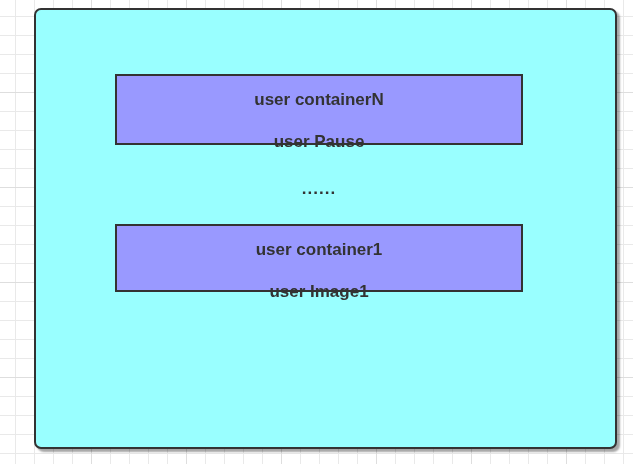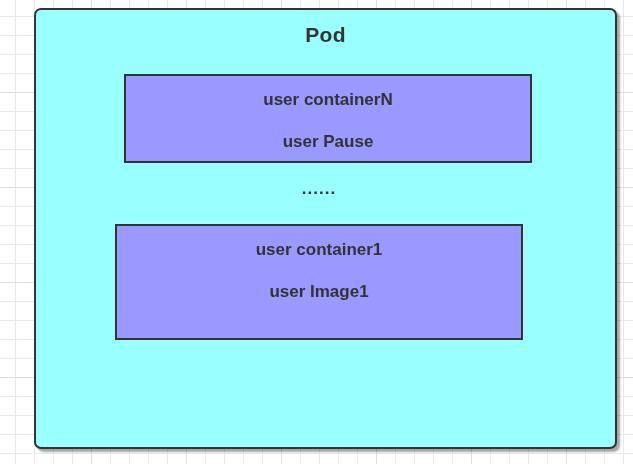--- a/index.html
+++ b/index.html
@@ -61,42 +61,41 @@
     padding-top: 13px;
     row-gap: 20px;
   }
   .container-box .line {
     font-size: 17px;
     font-weight: 700;
     color: var(--text);
     line-height: 22px;
     white-space: nowrap;
   }
-  .box-n  { top: 64px;  height: 89px; margin-left: 9px; }
-  .box-1  { top: 214px; height: 116px; }
+  .box-n  { top: 64px;  height: 71px; }
+  .box-1  { top: 214px; height: 68px; }
   .box-pause { top: 336px; height: 88px; }
   .ellipsis {
     position: absolute;
     left: 79px; top: 170px;
     width: 408px;
     text-align: center;
     font-size: 17px;
     font-weight: 700;
     color: var(--text);
     line-height: 17px;
     letter-spacing: 1px;
   }
 </style>
 </head>
 <body>
 
 <div class="canvas">
   <div class="pod">
 
-    <div class="pod-title">Pod</div>
 
     <div class="container-box box-n">
       <div class="line">user containerN</div>
       <div class="line">user Pause</div>
     </div>
 
     <div class="ellipsis">......</div>
 
     <div class="container-box box-1">
       <div class="line">user container1</div>

